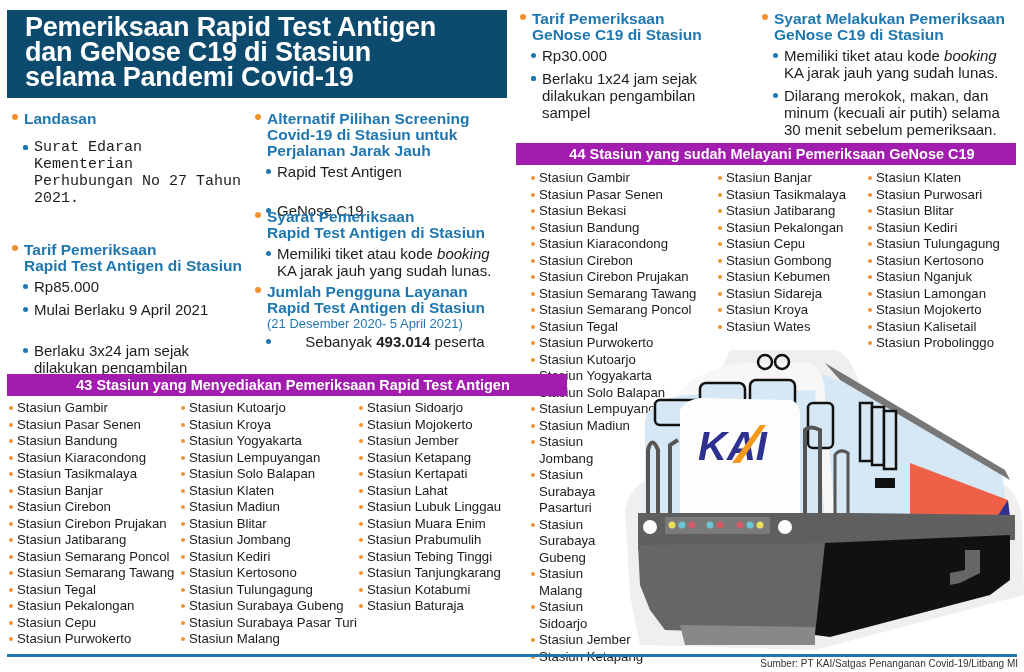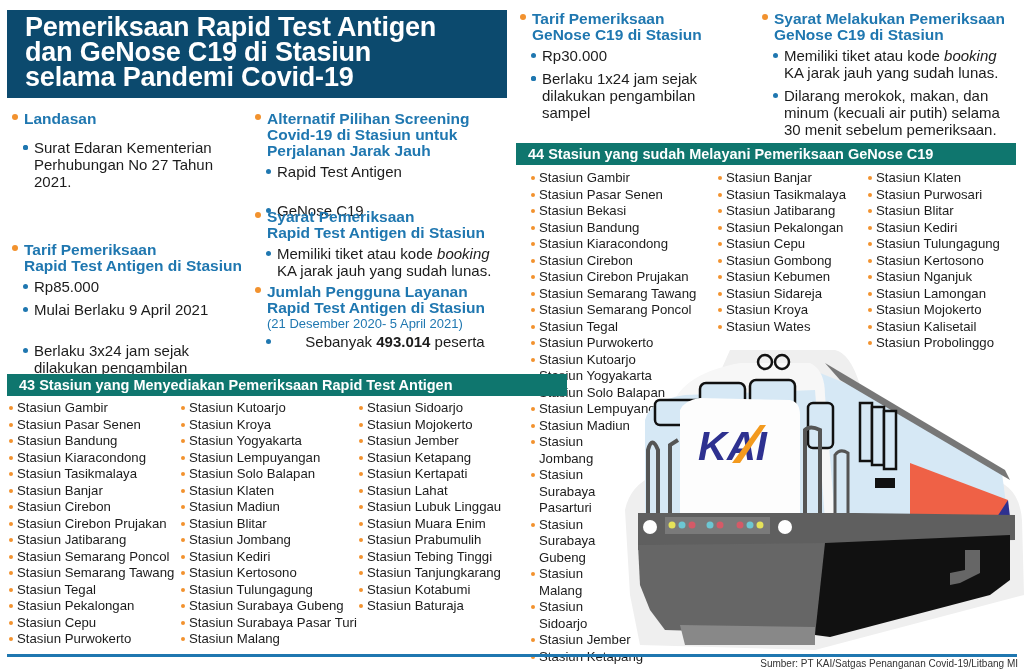--- a/index.html
+++ b/index.html
@@ -34,22 +34,22 @@
   }
   ul.bullets li .b {
     position: absolute; left: 1px; top: 6px; width: 5px; height: 5px; border-radius: 50%; background: #1f77b0;
   }
   ul.bullets li .t { white-space: pre-line; }
   .bold { font-weight: bold; }
   .ital { font-style: italic; }
 
   
   .bar-head {
-    background: #0f766e; color: #fff; font-weight: bold;
-    font-size: 14.5px; line-height: 22px; padding-left: 12px; white-space: nowrap;
+    background: #a21caf; color: #fff; font-weight: bold;
+    font-size: 14.5px; line-height: 22px; padding-left: 12px; white-space: nowrap; text-align: center;
   }
 
   
   ul.stations { list-style: none; }
   ul.stations li {
     position: relative; padding-left: 9px; font-size: 13.2px; line-height: 16.5px; white-space: pre-line;
   }
   ul.stations li .sd {
     position: absolute; left: 1px; top: 6px; width: 4px; height: 4px; border-radius: 50%; background: #f2922e;
   }
@@ -65,21 +65,21 @@
 <div class="abs title-banner">
   <div>Pemeriksaan Rapid Test Antigen</div>
   <div>dan GeNose C19 di Stasiun</div>
   <div>selama Pandemi Covid-19</div>
 </div>
 
 <div class="abs" style="left:10px; top:111px; width:240px;">
   <div class="section-head"><span class="dot"></span><span>Landasan</span></div>
   <ul class="bullets" style="margin-left:12px;">
     <li><span class="b"></span></li>
-    <li style="margin-top:12px;"><span class="b"></span><span class="t">Surat Edaran Kementerian
+    <li style="margin-top:12px;font-family:Liberation Mono, monospace;"><span class="b"></span><span class="t">Surat Edaran Kementerian
 Perhubungan No 27 Tahun
 2021.</span></li>
   </ul>
 </div>
 
 <div class="abs" style="left:10px; top:242px; width:240px;">
   <div class="section-head"><span class="dot"></span><span>Tarif Pemeriksaan</span></div>
   <div class="section-head">Rapid Test Antigen di Stasiun</div>
   <ul class="bullets" style="margin-left:12px;">
     <li><span class="b"></span><span class="t">Rp85.000</span></li>

